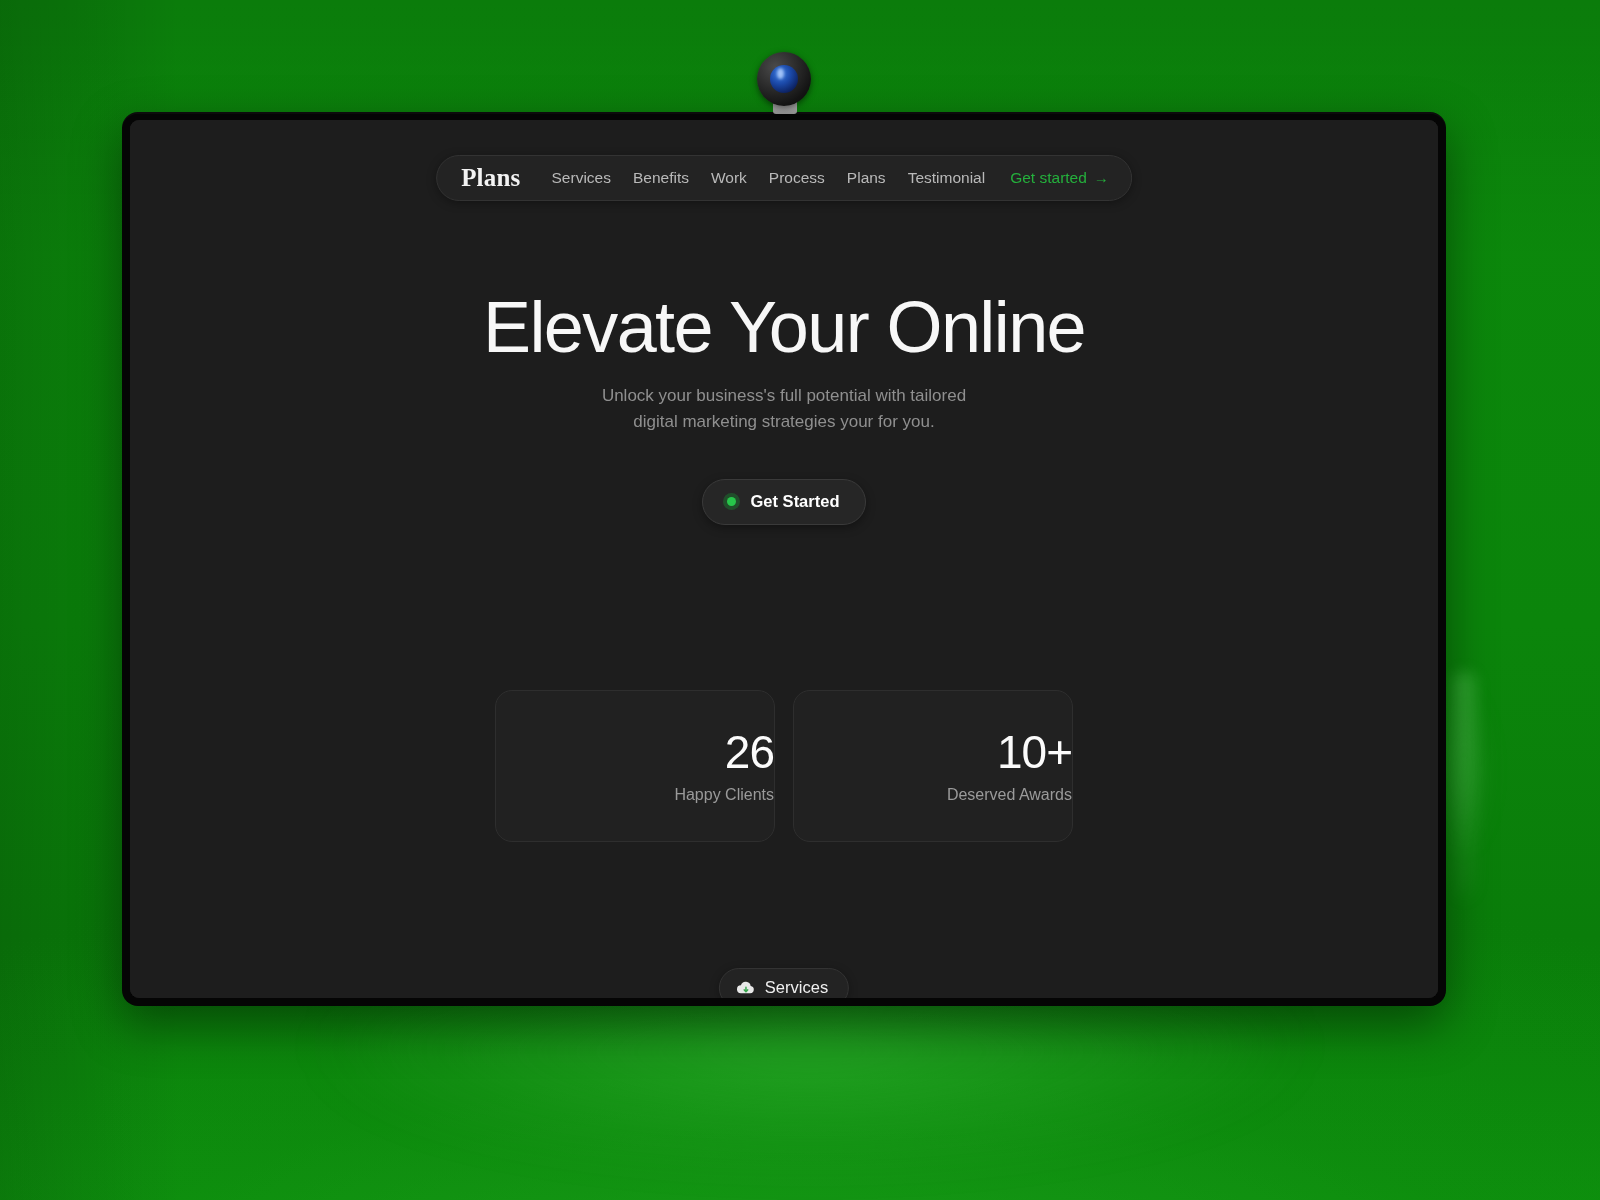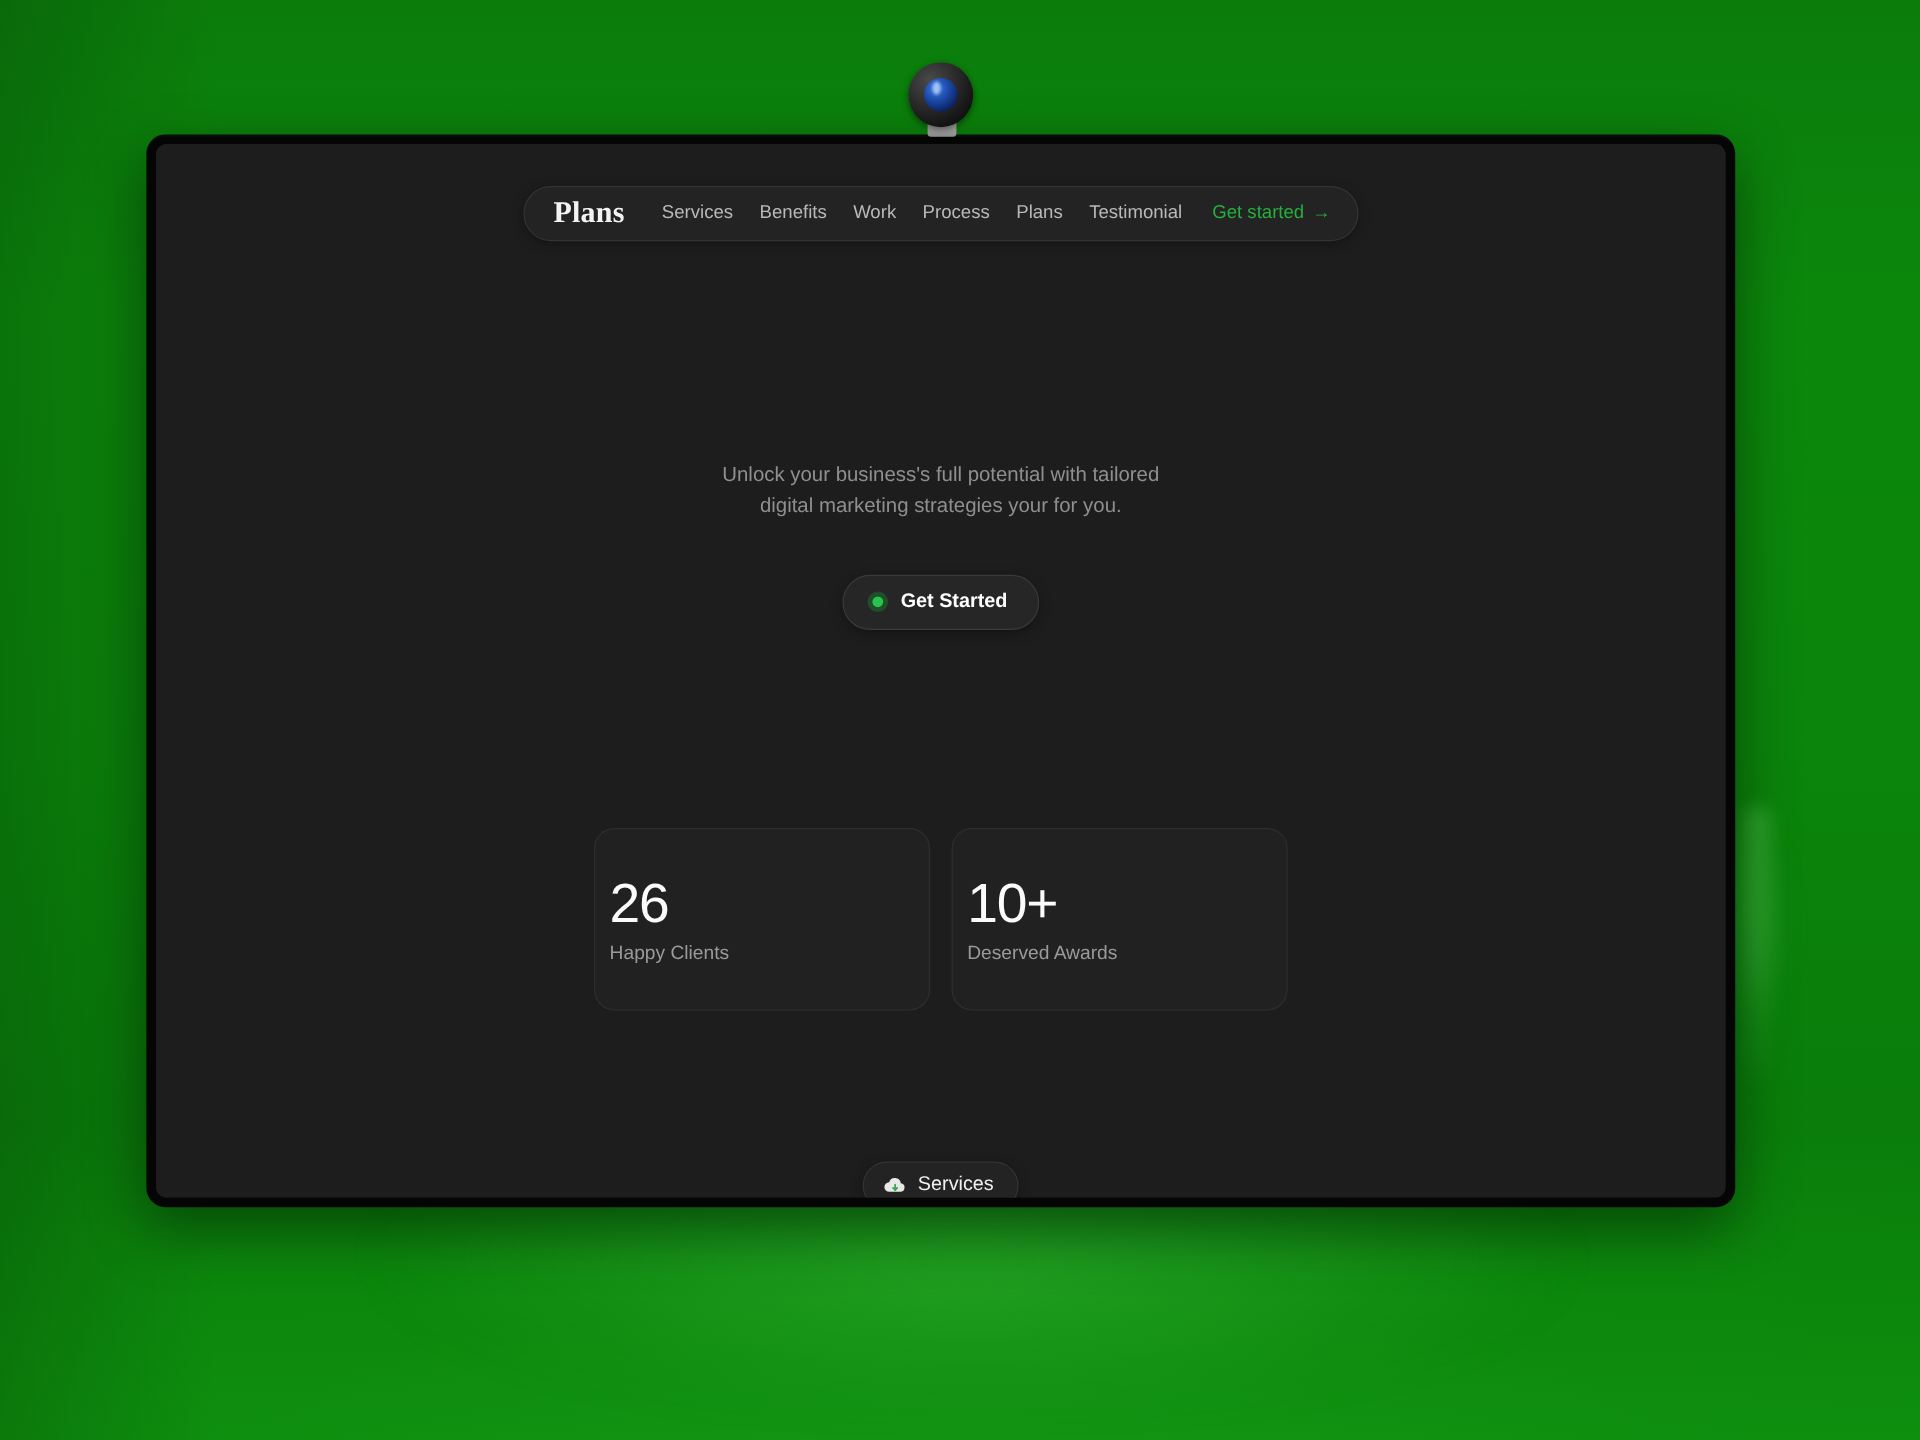--- a/index.html
+++ b/index.html
@@ -255,21 +255,21 @@
     gap: 18px;
   }
   .stat-card {
     width: 266px;
     height: 150px;
     background: #212121;
     border: 1px solid #2e2e2e;
     border-radius: 17px;
     display: flex;
     flex-direction: column;
-    align-items: flex-start;
+    align-items: flex-end;
     justify-content: center;
     gap: 12px;
     padding-left: 12px;
   }
   .stat-value {
     font-size: 46px;
     line-height: 1;
     color: #fbfbfb;
     letter-spacing: -1px;
   }
@@ -332,21 +332,21 @@
           <span class="nav-link">Plans</span>
           <span class="nav-link">Testimonial</span>
           <span class="nav-cta">
             <span>Get started</span>
             <span class="arrow">→</span>
           </span>
         </nav>
 
         <div class="hero">
           <h1 class="hero-title">
-            <br>
+            <span>Elevate Your Online</span><br>
           </h1>
           <p class="hero-sub">
             <span>Unlock your business's full potential with tailored</span><br>
             <span>digital marketing strategies your for you.</span>
           </p>
           <div class="cta-wrap">
             <button class="cta-btn">
               <span class="cta-dot"></span>
               <span>Get Started</span>
             </button>

